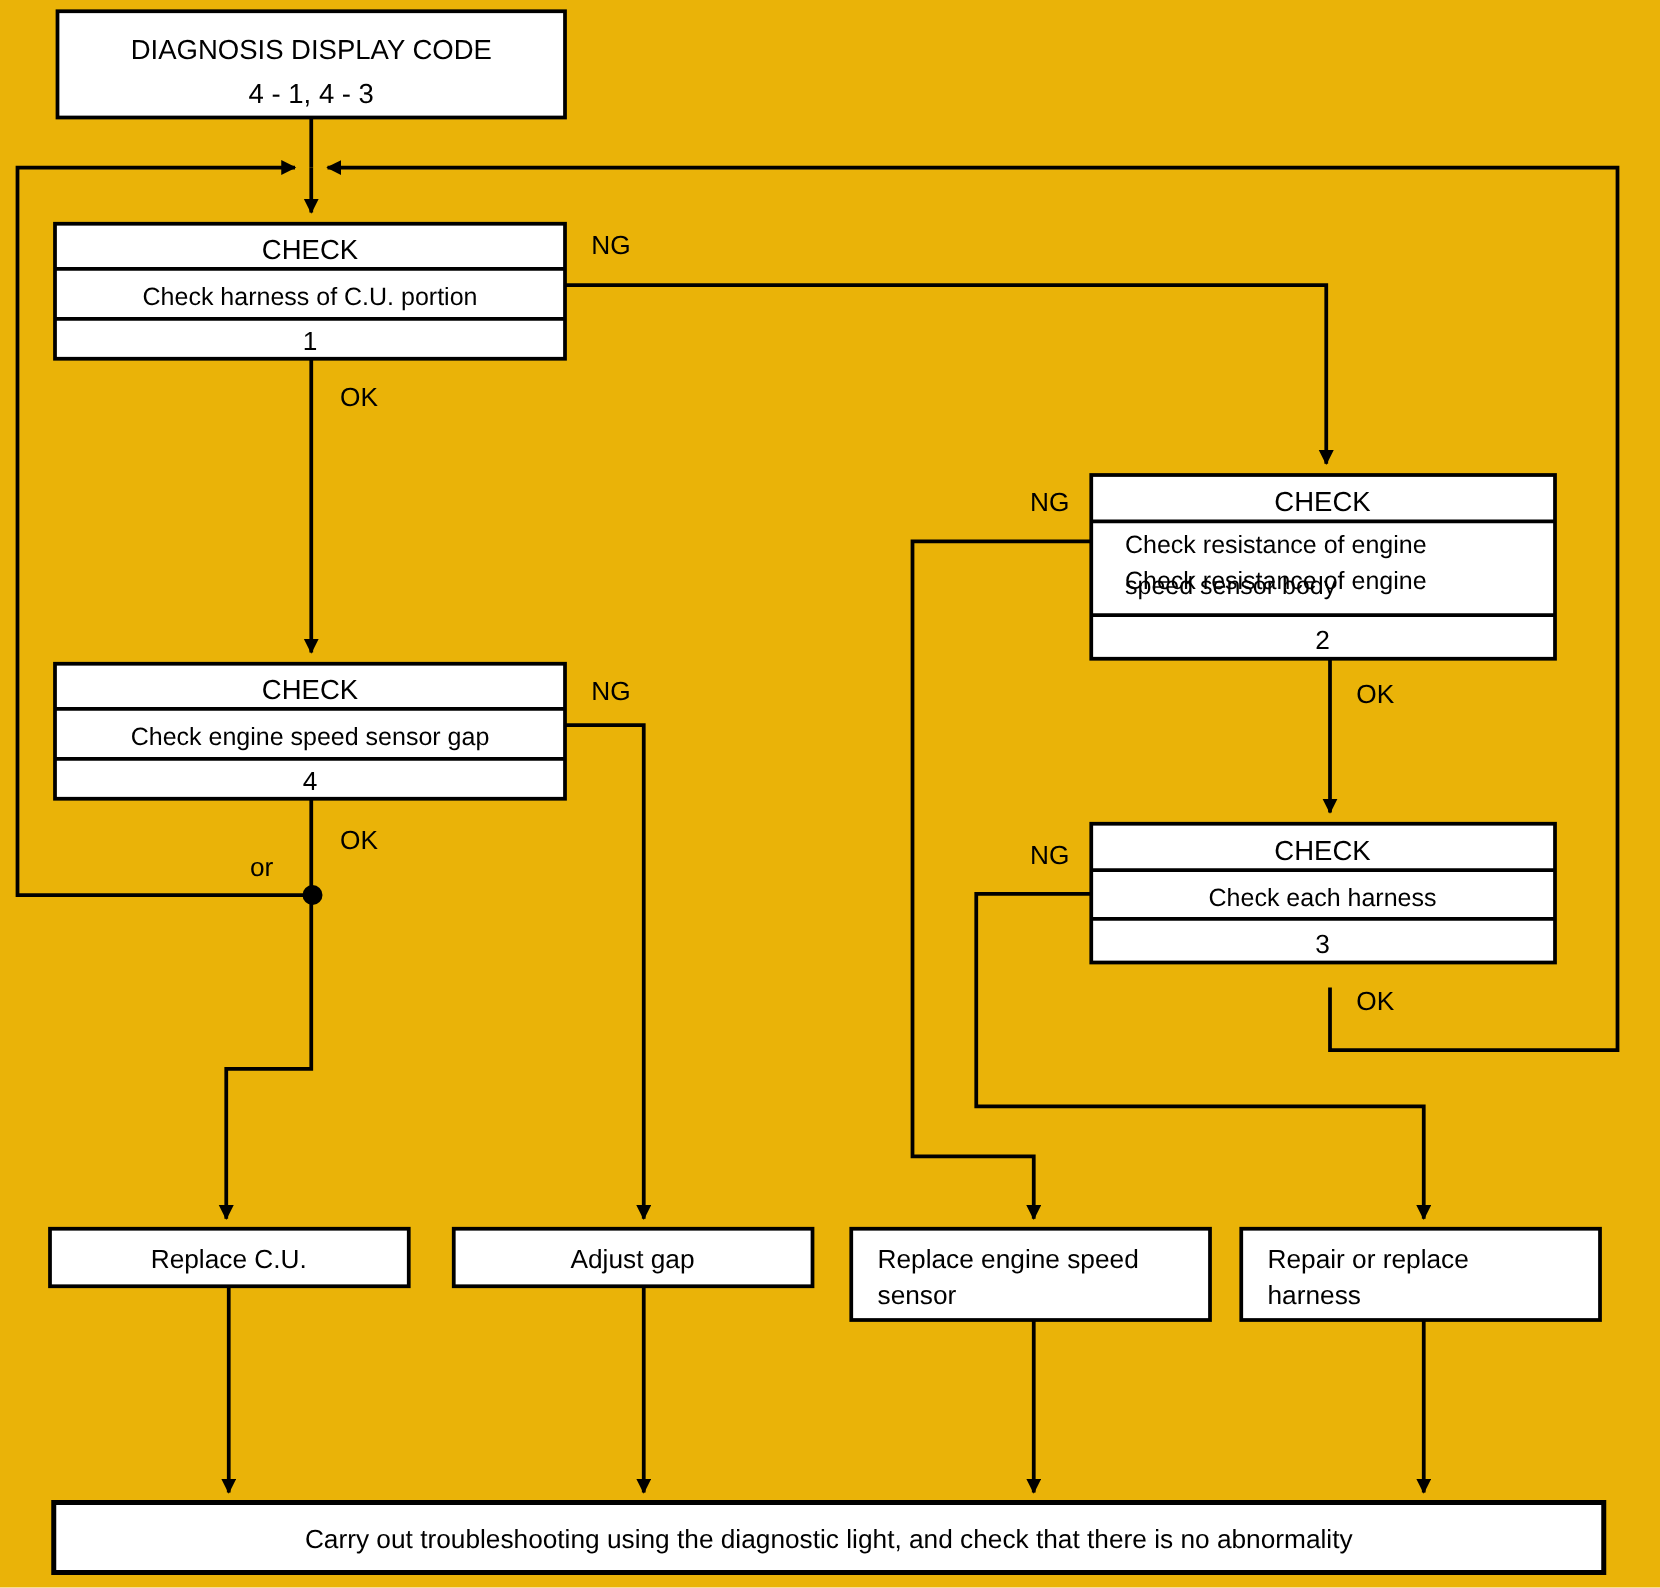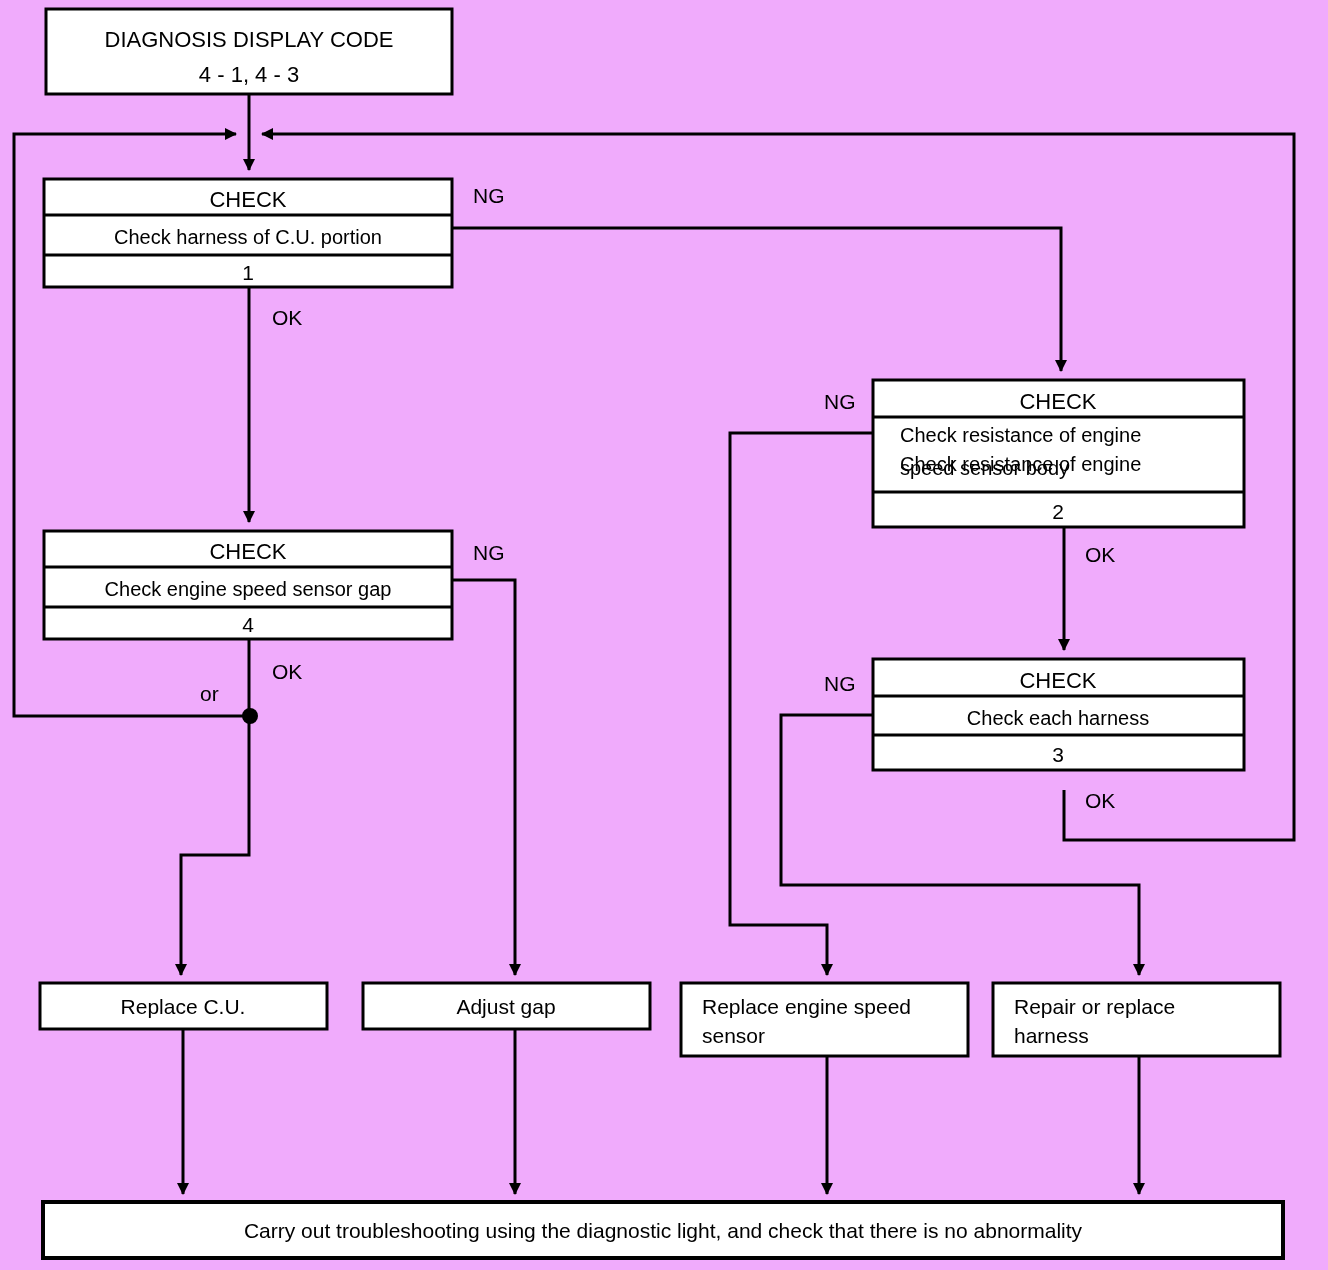--- a/index.html
+++ b/index.html
@@ -1,17 +1,17 @@
 <!DOCTYPE html>
 <html><head>
 <meta charset="utf-8">
 <style>
   html,body{margin:0;padding:0;background:#ffffff;}
   body{font-family:"Liberation Sans", sans-serif;}
-  #stage{position:relative;width:1328px;height:1270px;background:#f0abfc;overflow:hidden;text-decoration:underline;}
+  #stage{position:relative;width:1328px;height:1270px;background:#eab308;overflow:hidden;text-decoration:underline;}
   svg#flow{position:absolute;left:0;top:0;width:1328px;height:1270px;}
   .bx{fill:#ffffff;stroke:#000000;}
   .ln{stroke:#000000;fill:none;}
   .ar{fill:#000000;}
   .dot{fill:#000000;}
   text{font-family:"Liberation Sans", sans-serif;fill:#000000;}
   .t-title{font-size:22px;}
   .t-head{font-size:22px;}
   .t-body{font-size:20px;}
   .t-num{font-size:21px;}

